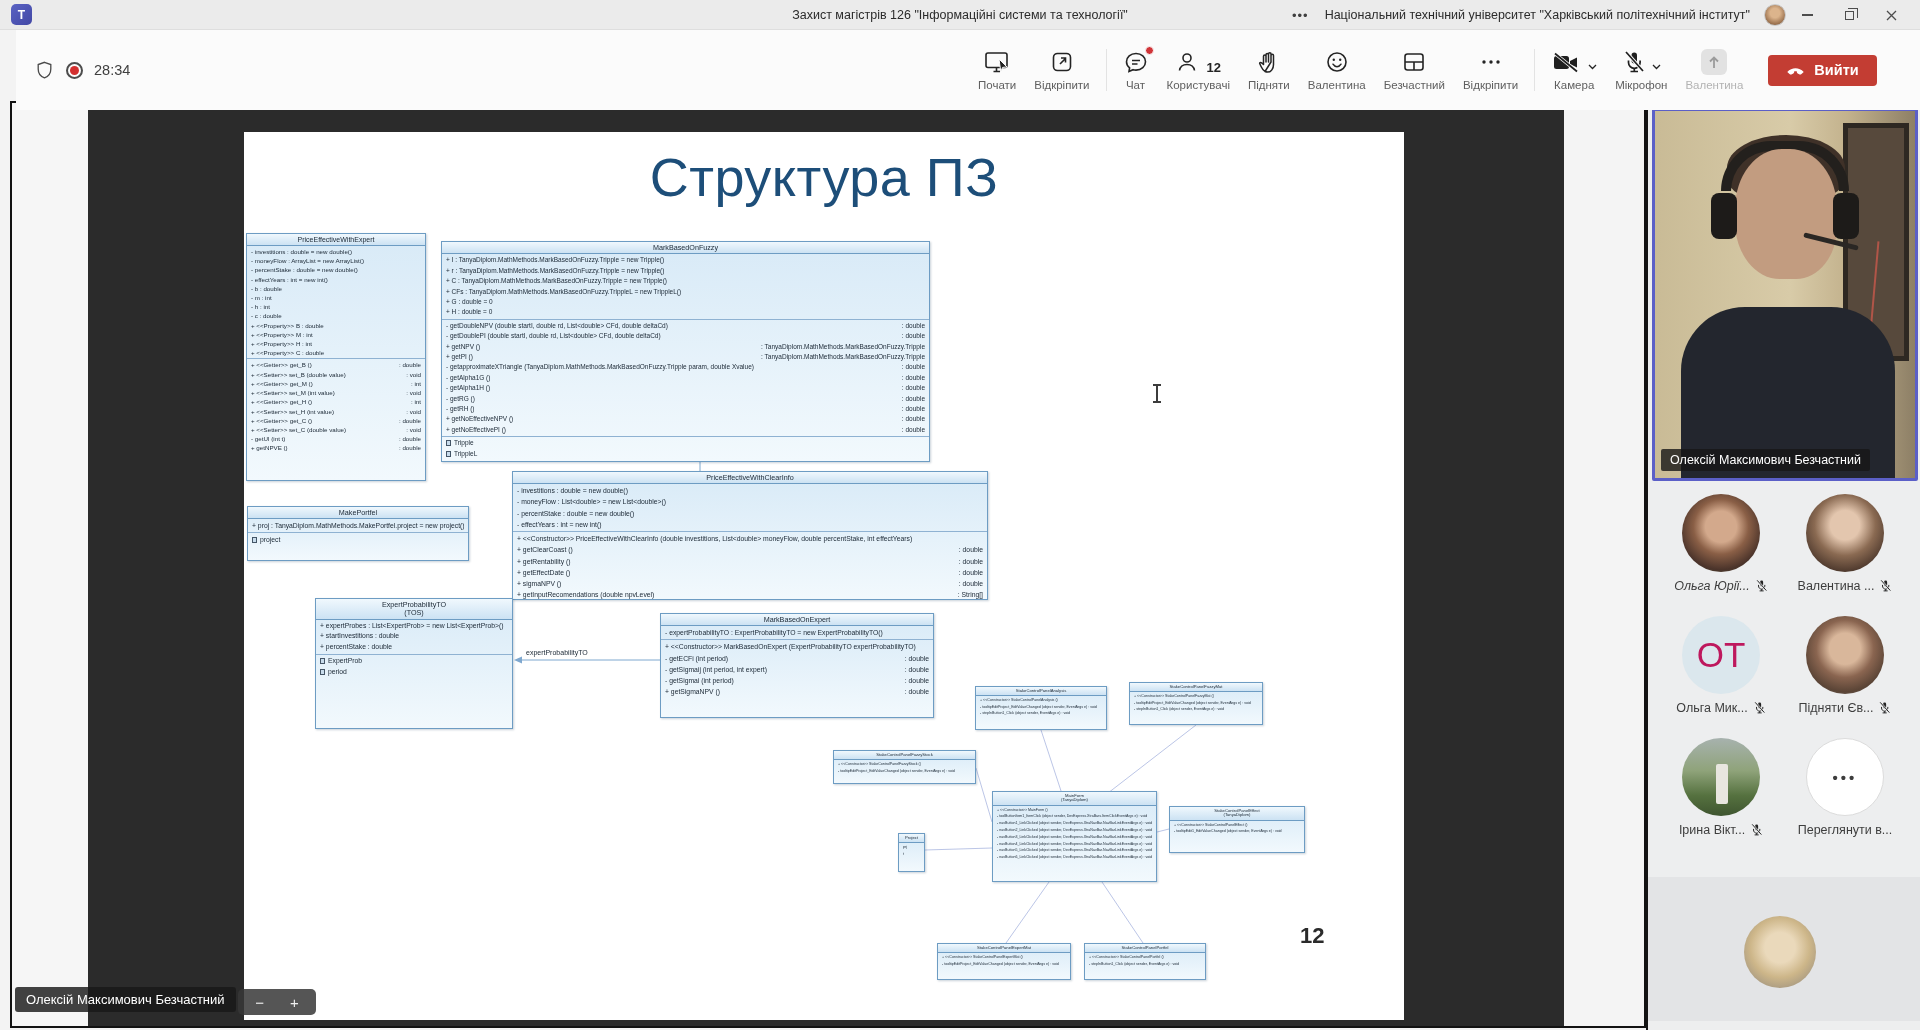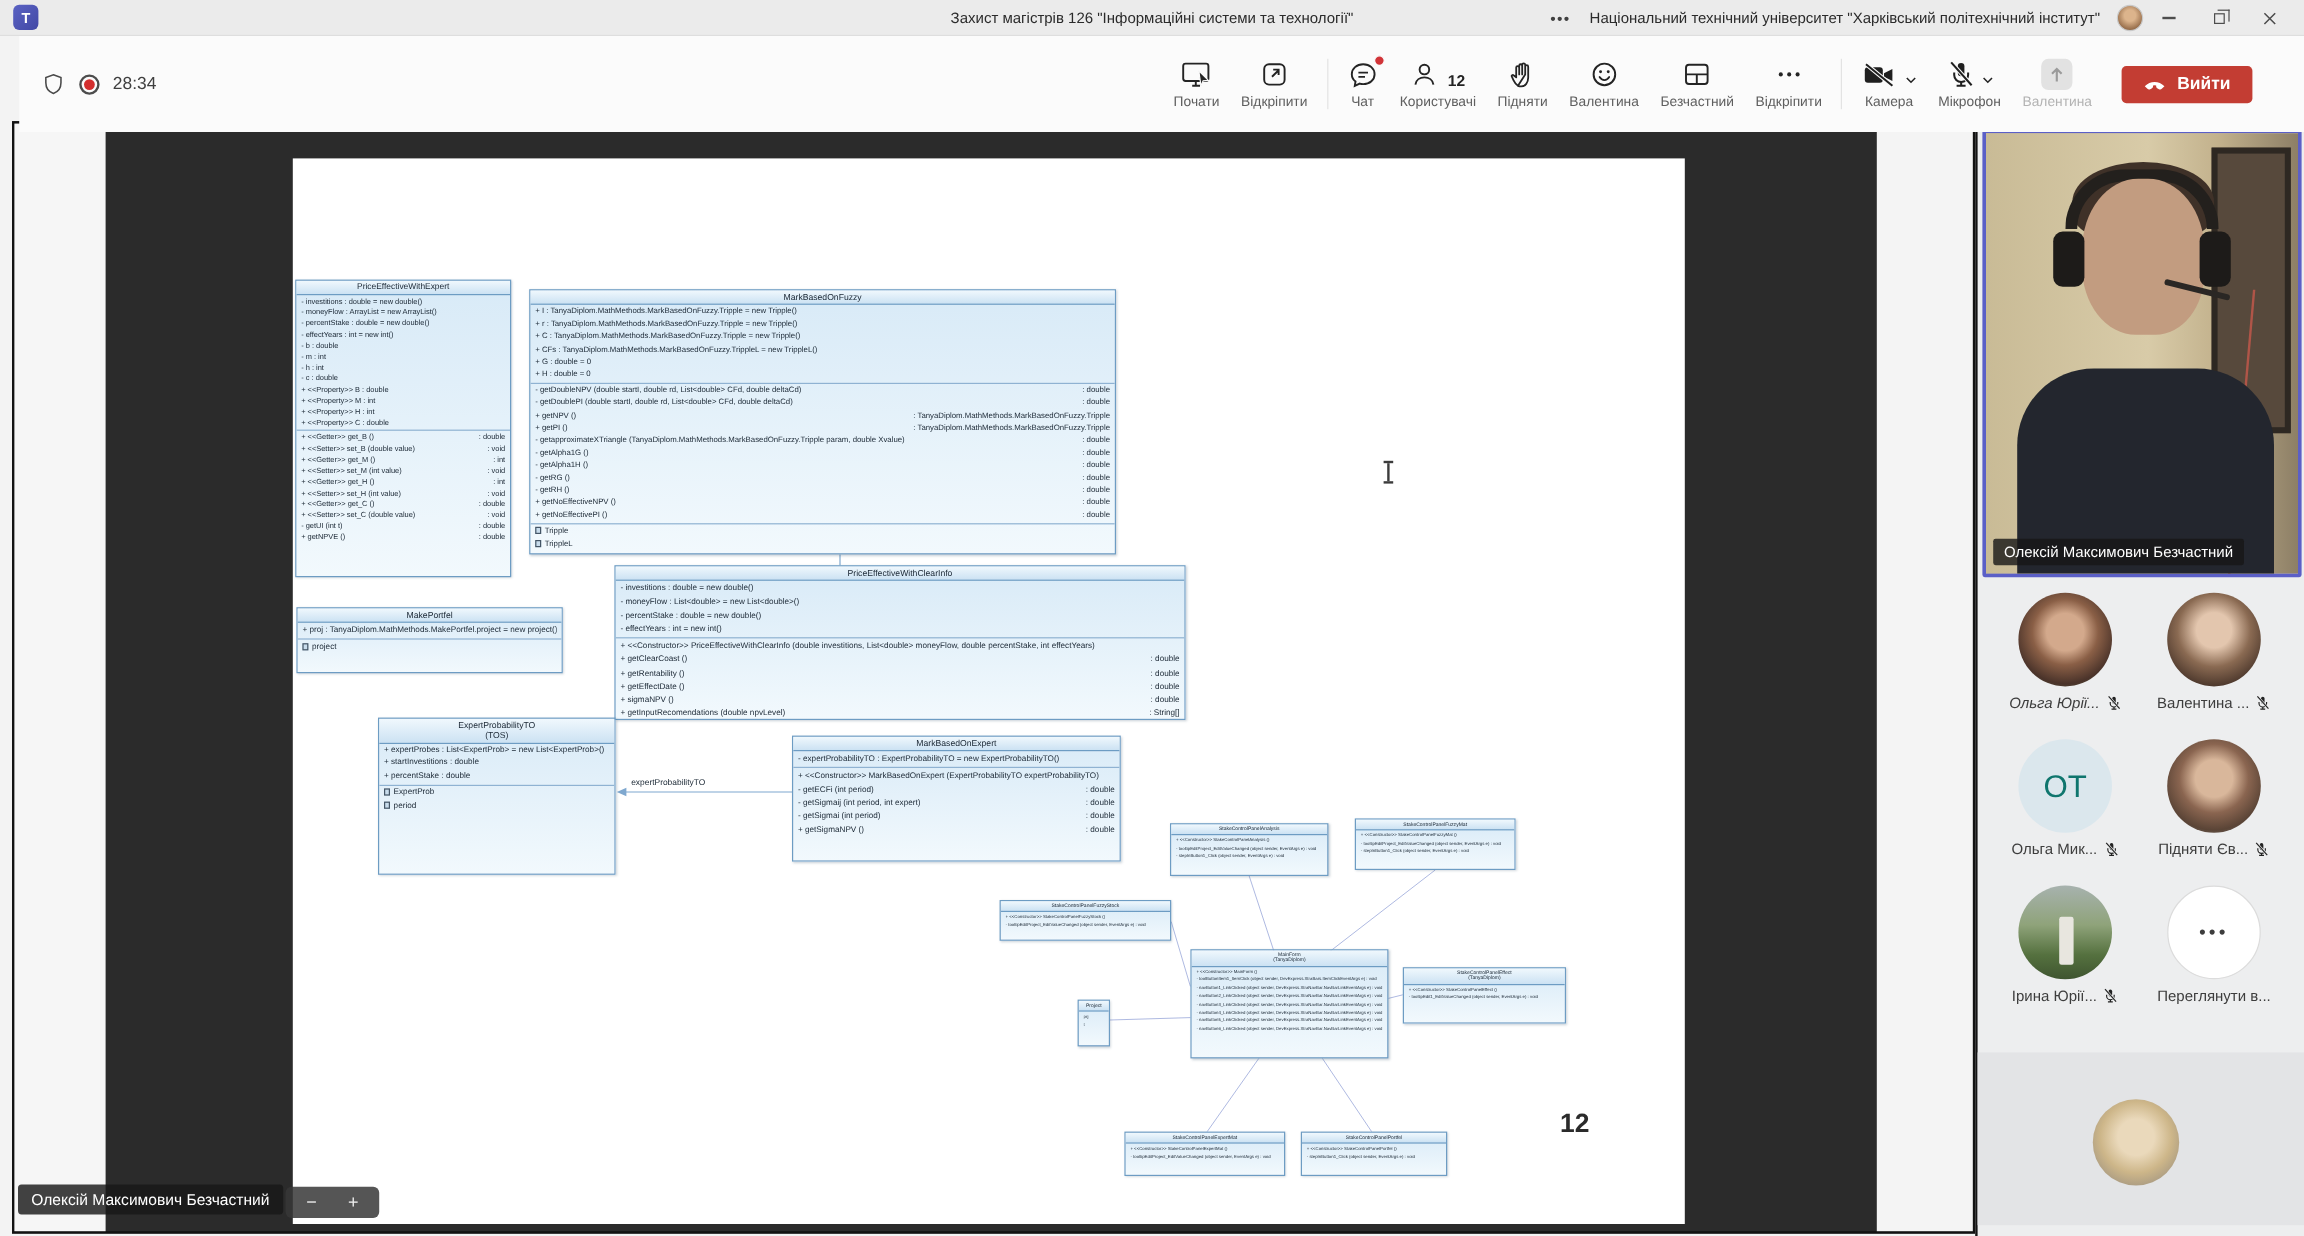--- a/index.html
+++ b/index.html
@@ -71,21 +71,21 @@
 .torso{position:absolute;left:26px;top:196px;width:214px;height:180px;background:#23262e;border-radius:64px 64px 0 0}
 .tile-name{position:absolute;left:6px;bottom:7px;background:rgba(22,22,22,.8);color:#fff;font-size:12.5px;padding:4px 9px;border-radius:2px;white-space:nowrap}
 .pcell{position:absolute;width:120px;text-align:center}
 .pavatar{width:78px;height:78px;border-radius:50%;margin:0 auto;position:relative;overflow:hidden}
 .pname{margin-top:7px;font-size:12.5px;color:#3d3d3d;display:flex;align-items:center;justify-content:center;gap:5px;white-space:nowrap}
 .av1{background:radial-gradient(circle at 50% 42%,#d3a98c 26%,#8a5f46 46%,#4a332a 72%,#5c6b4a 100%)}
 .av2{background:radial-gradient(circle at 50% 40%,#e3c6ae 24%,#8a6a52 50%,#4f3a2e 76%,#cfcfcf 100%)}
 .av3{background:radial-gradient(circle at 50% 42%,#d9b79b 26%,#8a6550 48%,#5a4436 72%,#8f9498 100%)}
 .av4{background:linear-gradient(180deg,#a7b2ae 0%,#8fa37a 42%,#55713f 74%,#3f5530 100%)}
 .av4:after{content:"";position:absolute;left:34px;top:26px;width:12px;height:40px;background:#e8e6df;border-radius:2px}
-.avinit{background:#dbe7ed;color:#0f766e;display:flex;align-items:center;justify-content:center;font-size:26px}
+.avinit{background:#dbe7ed;color:#be185d;display:flex;align-items:center;justify-content:center;font-size:35px}
 .avmore{background:#fff;border:1px solid #dcdcdc;display:flex;align-items:center;justify-content:center;color:#3d3d3d;font-size:15px;font-weight:bold;letter-spacing:3px}
 .bottom-panel{position:absolute;left:0;right:0;top:776px;height:144px;background:#e3e4e6}
 .bp-avatar{position:absolute;left:96px;top:39px;width:72px;height:72px;border-radius:50%;background:radial-gradient(circle at 50% 44%,#ead9bb 28%,#cdb689 55%,#a39681 82%,#8f8676 100%)}
 
 .presenter-label{position:absolute;left:15px;top:987px;background:rgba(24,24,24,.82);color:#fff;font-size:13px;padding:5px 11px;border-radius:3px;z-index:25;white-space:nowrap}
 .zoomctl{position:absolute;left:238px;top:989px;width:78px;height:26px;background:rgba(55,55,55,.85);border-radius:5px;display:flex;align-items:center;justify-content:center;gap:26px;z-index:25}
 .zoomctl span{color:#f0f0f0;font-size:15px;line-height:1}
 </style>
 </head>
 <body>
@@ -246,20 +246,21 @@
         </svg>
       <span>Вийти</span>
     </div>
   </div>
 </div>
 
 <div class="stage">
   <div class="strip-left"></div>
   <div class="strip-right"></div>
   <div class="slide">
+    <div class="slide-title">Структура ПЗ</div>
     <svg class="connectors" width="1160" height="888">
       <line x1="456" y1="330" x2="456" y2="339" stroke="#7fa8cf" stroke-width="1"></line>
       <line x1="274" y1="528" x2="416" y2="528" stroke="#7fa8cf" stroke-width="1"></line>
       <polygon points="270,528 278,524.5 278,531.5" fill="#7fa8cf"></polygon>
       <g stroke="#aab6e0" stroke-width="0.8">
         <line x1="820" y1="668" x2="797" y2="598"></line>
         <line x1="855" y1="668" x2="952" y2="593"></line>
         <line x1="748" y1="690" x2="732" y2="636"></line>
         <line x1="913" y1="700" x2="925" y2="697"></line>
         <line x1="748" y1="716" x2="681" y2="718"></line>
@@ -721,21 +722,21 @@
               <path d="M12.3 18.3v3.2M8.5 21.5h7.5" stroke="#222" stroke-width="1.8"></path>
               <path d="M4 2l17 19" stroke="#edeeef" stroke-width="3.6"></path>
               <path d="M4 2l17 19" stroke="#222" stroke-width="1.8"></path>
             </svg>
           </span>
         </div>
       </div>
       <div class="pcell" style="left: 13px; top: 637px;">
         <div class="pavatar av4"></div>
         <div class="pname">
-          <span>Ірина Юрії...</span>
+          <span>Ірина Вікт...</span>
           <span>
             <svg width="13" height="14" viewBox="0 0 24 25">
               <rect x="9.5" y="2.5" width="5.5" height="11" rx="2.75" fill="#222"></rect>
               <path d="M6.5 10.5v2c0 3.2 2.6 5.8 5.8 5.8s5.8-2.6 5.8-5.8v-2" fill="none" stroke="#222" stroke-width="1.8"></path>
               <path d="M12.3 18.3v3.2M8.5 21.5h7.5" stroke="#222" stroke-width="1.8"></path>
               <path d="M4 2l17 19" stroke="#edeeef" stroke-width="3.6"></path>
               <path d="M4 2l17 19" stroke="#222" stroke-width="1.8"></path>
             </svg>
           </span>
         </div>

